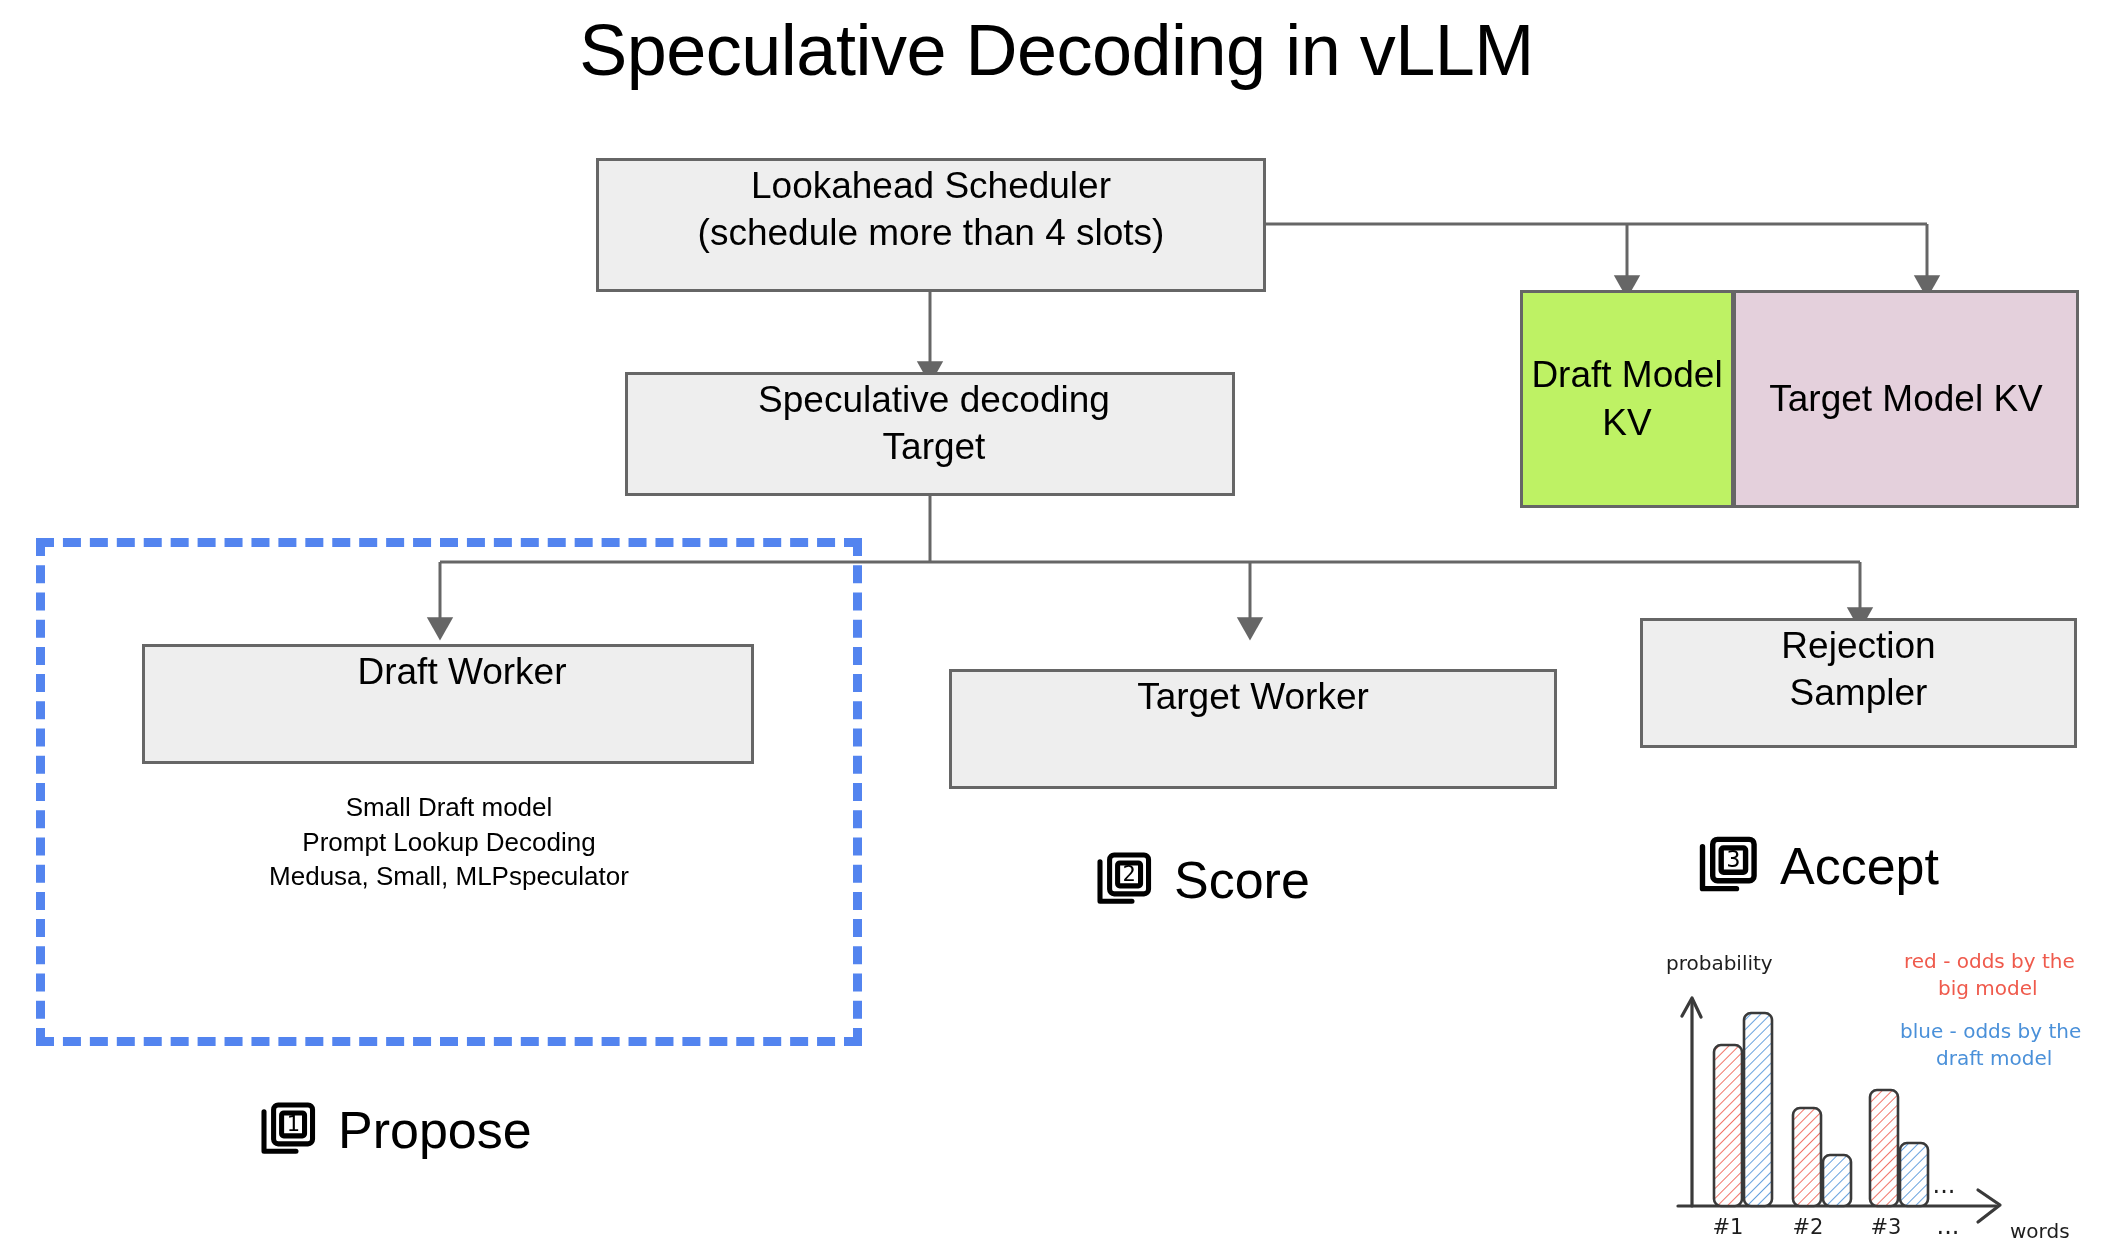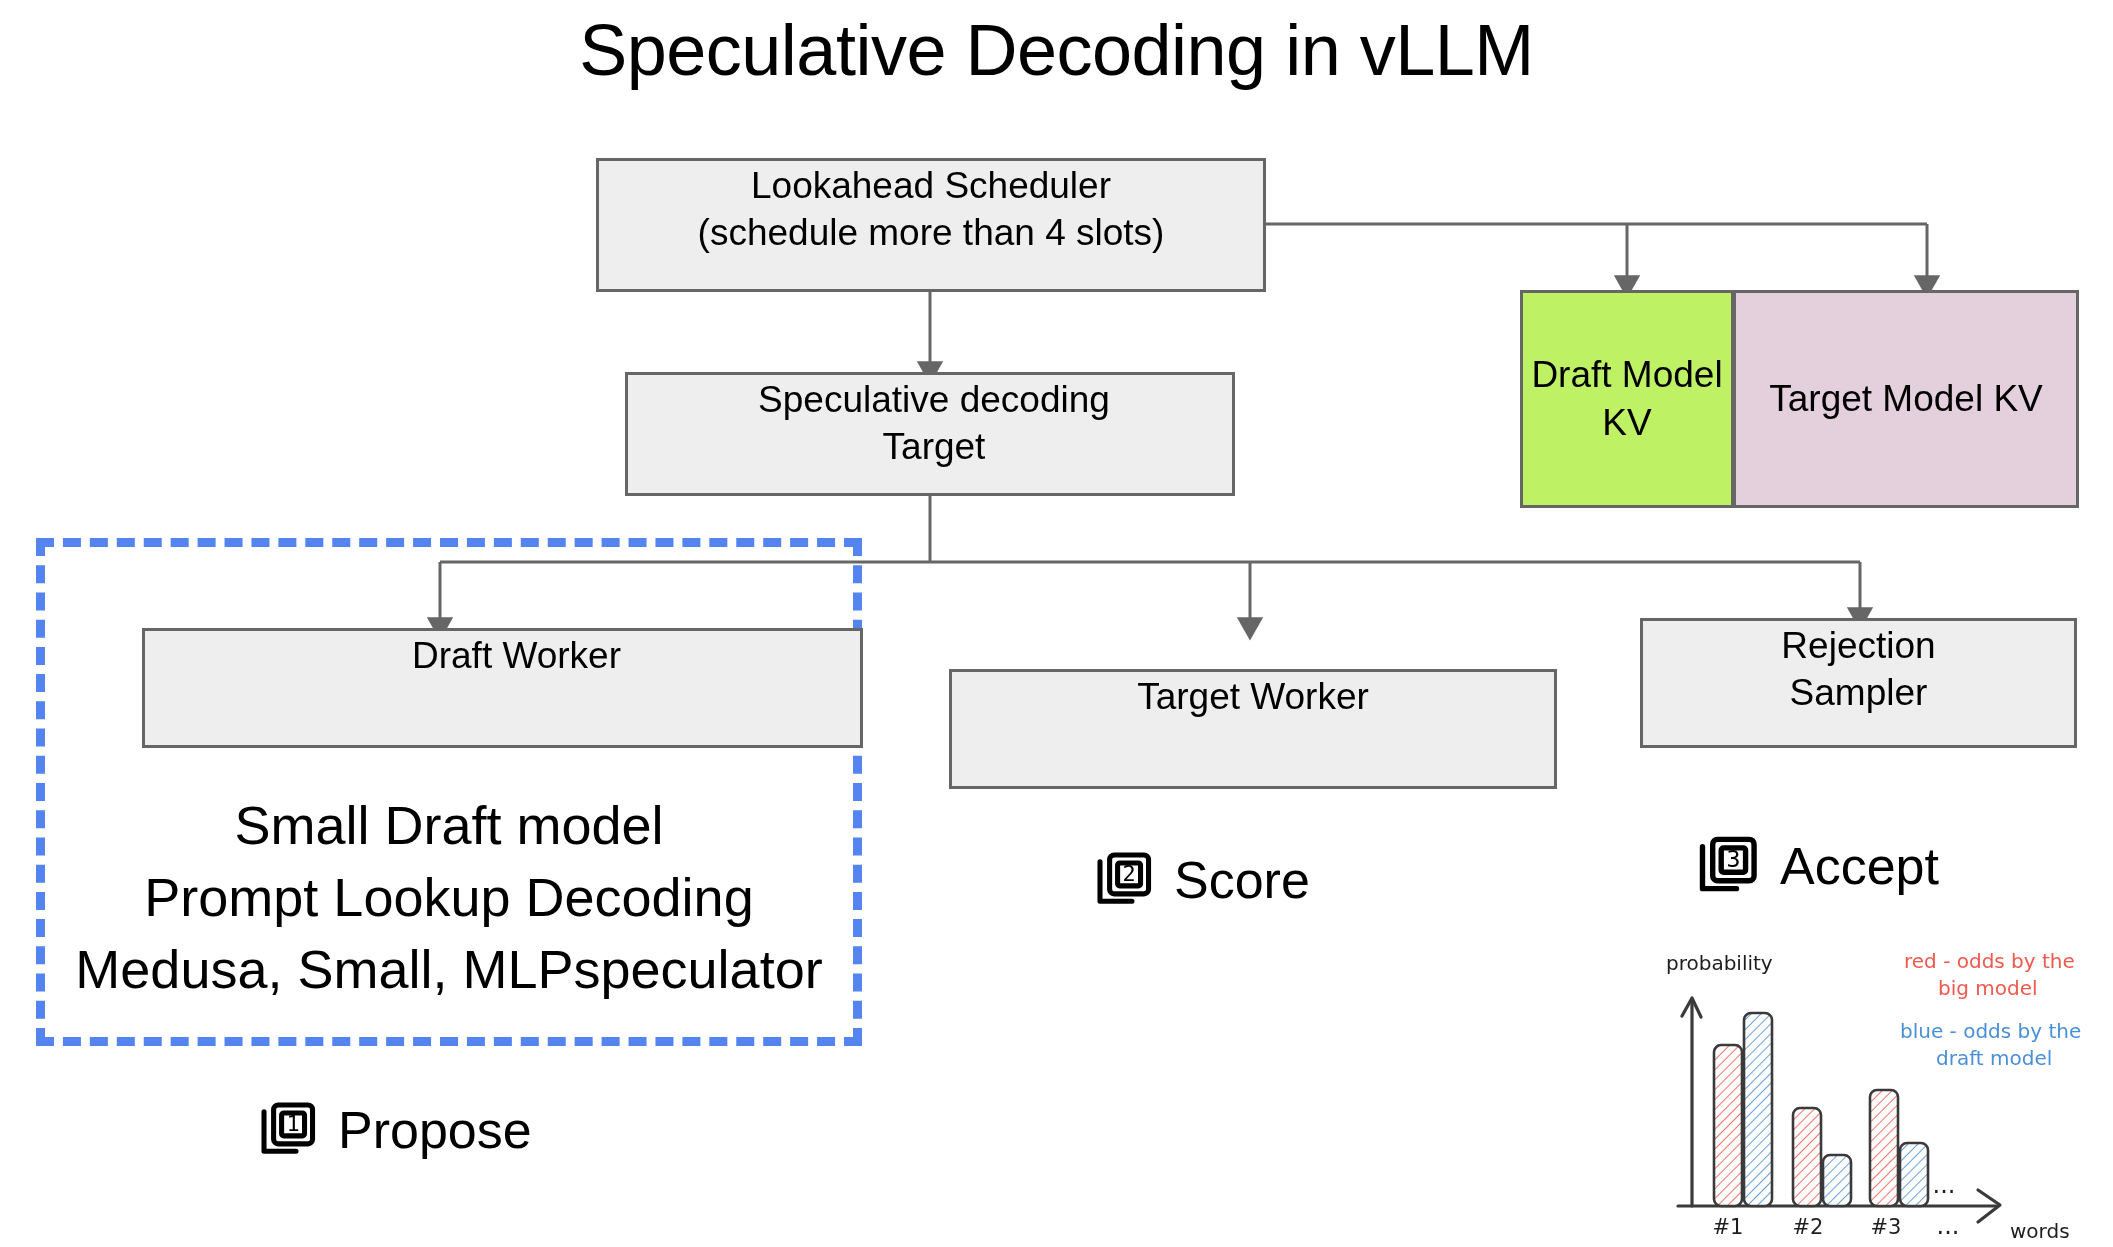--- a/index.html
+++ b/index.html
@@ -83,21 +83,21 @@
     top: 0;
     width: 2113px;
     height: 1247px;
     pointer-events: none;
   }
 
   
   #draft-details {
     position: absolute;
     text-align: center;
-    font-size: 54px;
+    font-size: 26px;
     line-height: 1.33;
     color: #000;
     white-space: nowrap;
   }
 
   
   .step {
     position: absolute;
     display: flex;
     align-items: center;
@@ -155,21 +155,21 @@
     </span>
   </div>
 
   <div class="node" id="node-spec-worker" style="left:625px; top:372px; width:610px; height:124px;padding-left:16px;">
     <span>
       <span class="line">Speculative decoding</span>
       <span class="line">Target</span>
     </span>
   </div>
 
-  <div class="node" id="node-draft-worker" style="left:142px; top:628px; width:721px; height:120px;padding-left:36px;">
+  <div class="node" id="node-draft-worker" style="left:142px; top:644px; width:612px; height:120px;padding-left:36px;">
     <span class="line">Draft Worker</span>
   </div>
 
   <div class="node" id="node-target-worker" style="left:949px; top:628px; width:608px; height:120px;margin-top:41px;">
     <span class="line">Target Worker</span>
   </div>
 
   <div class="node" id="node-rejection-sampler" style="left:1640px; top:618px; width:437px; height:130px;">
     <span>
       <span class="line">Rejection</span>

